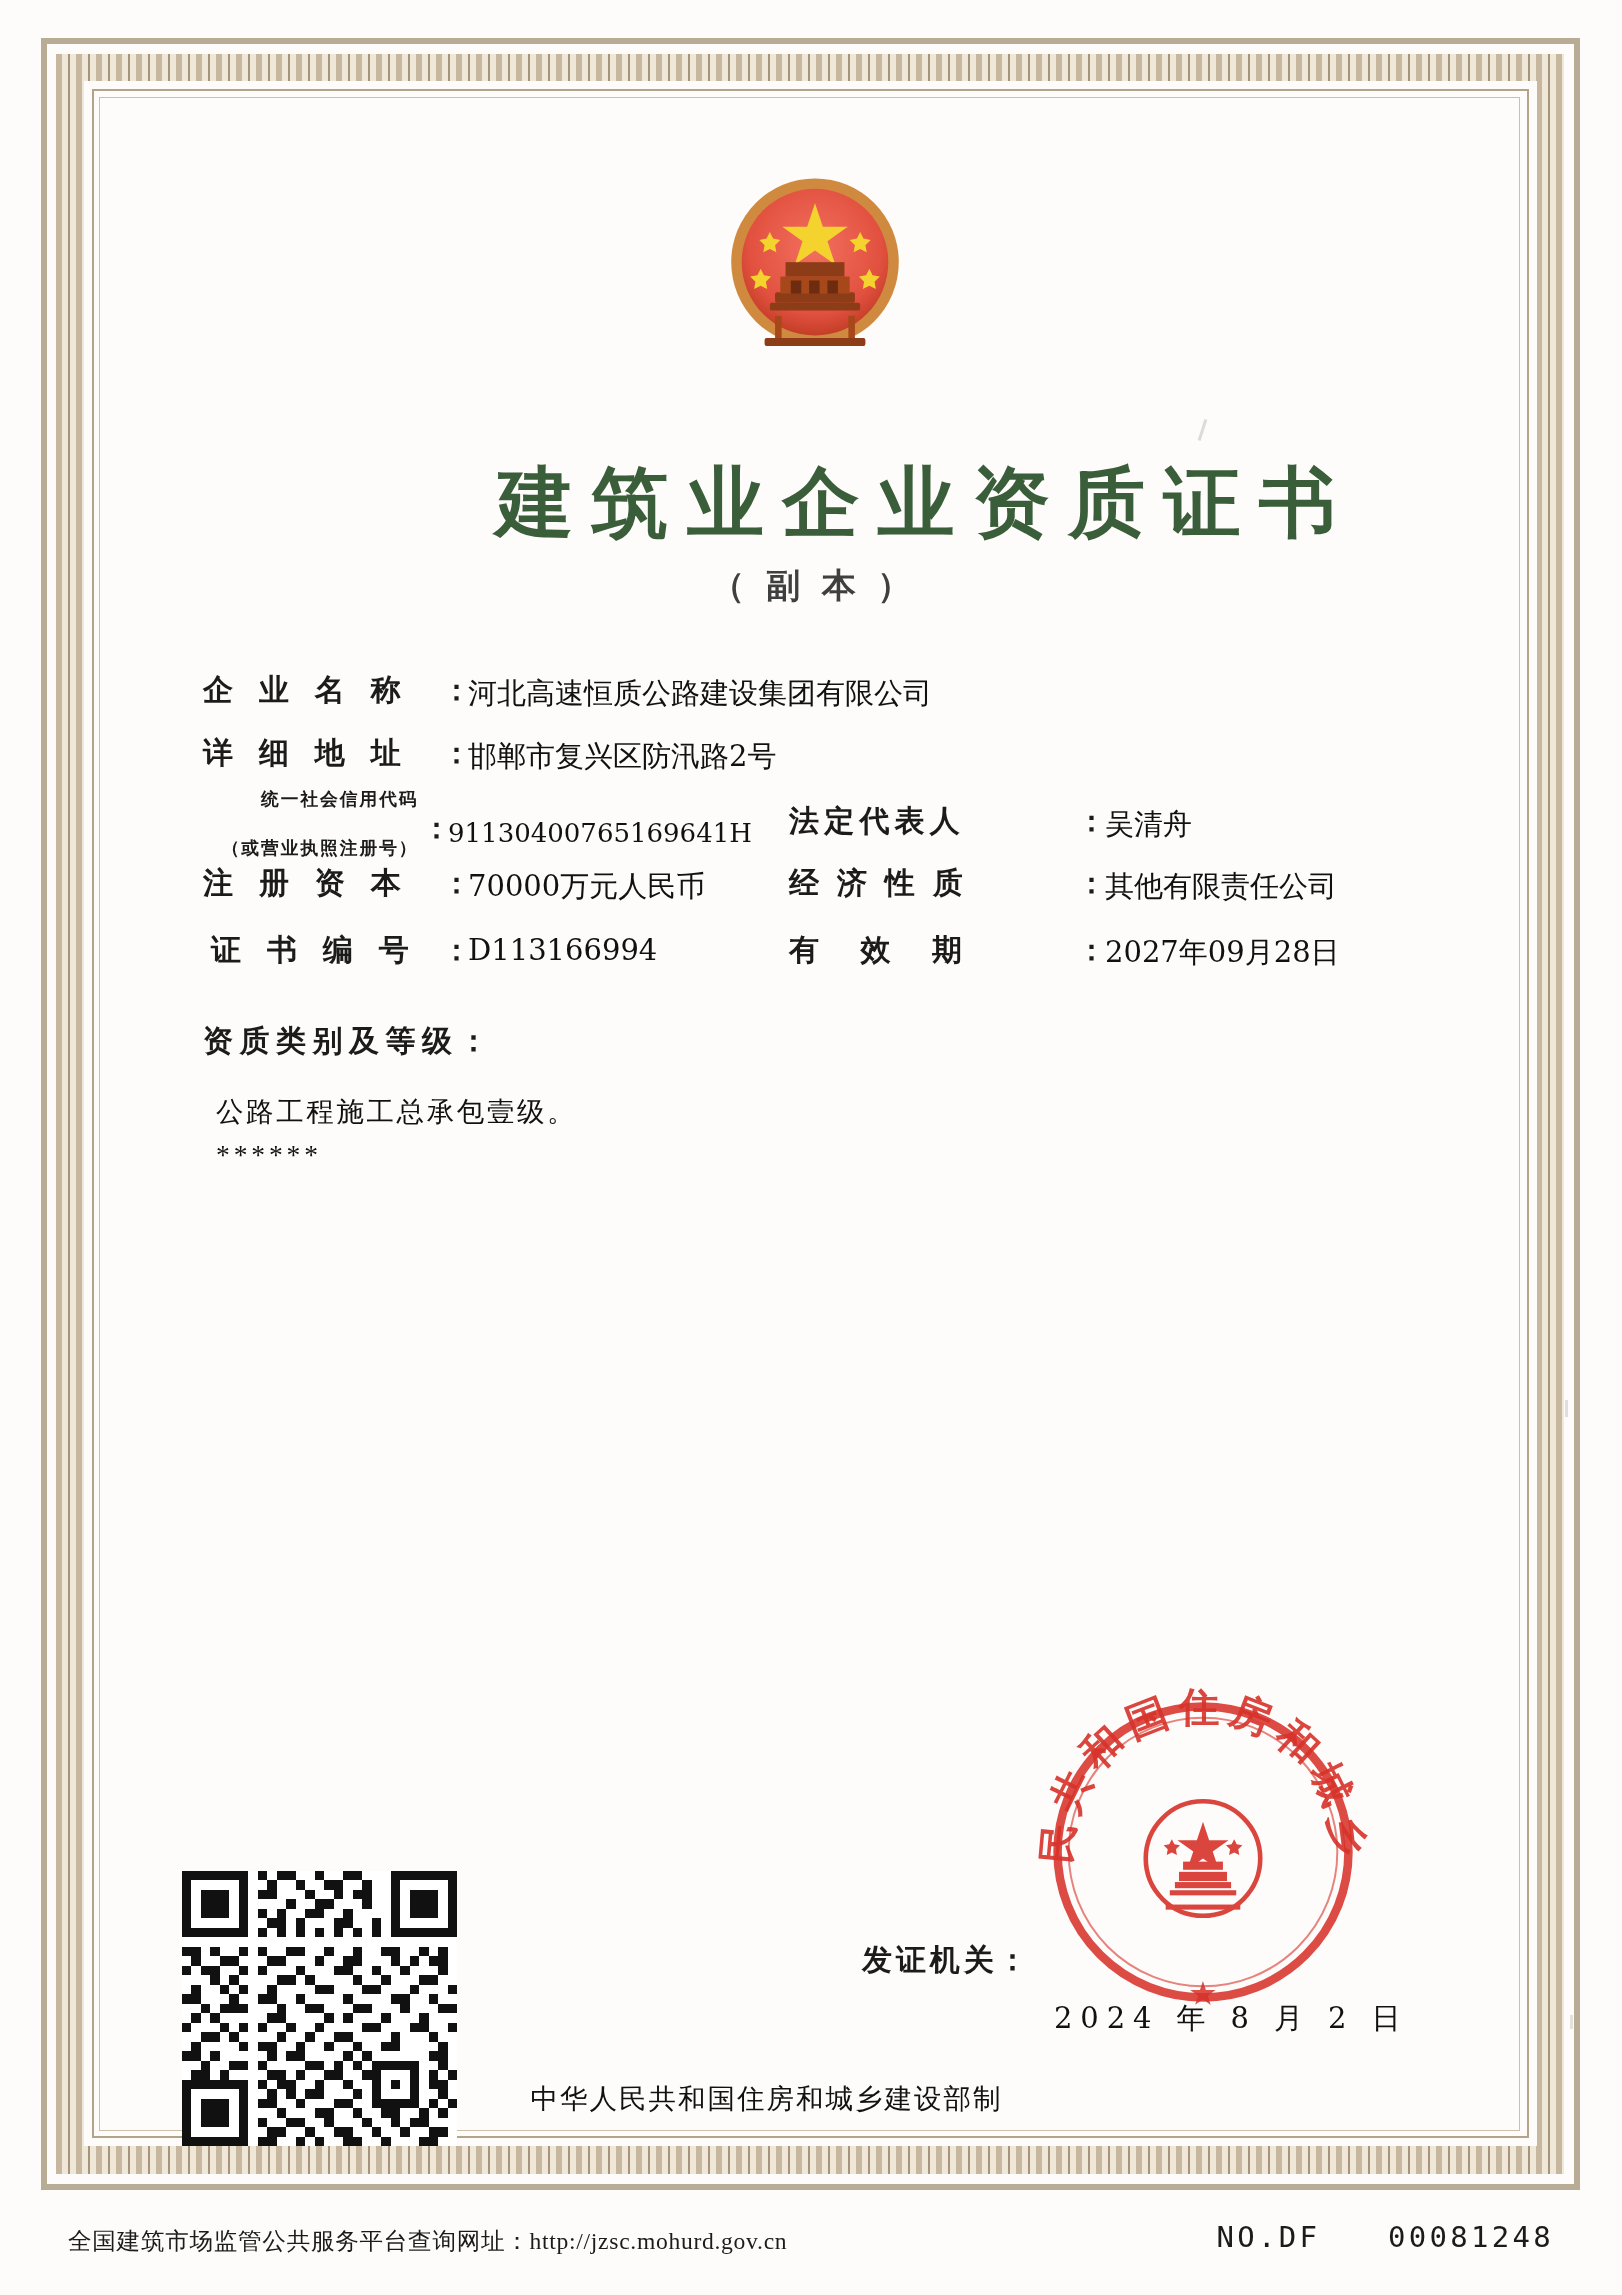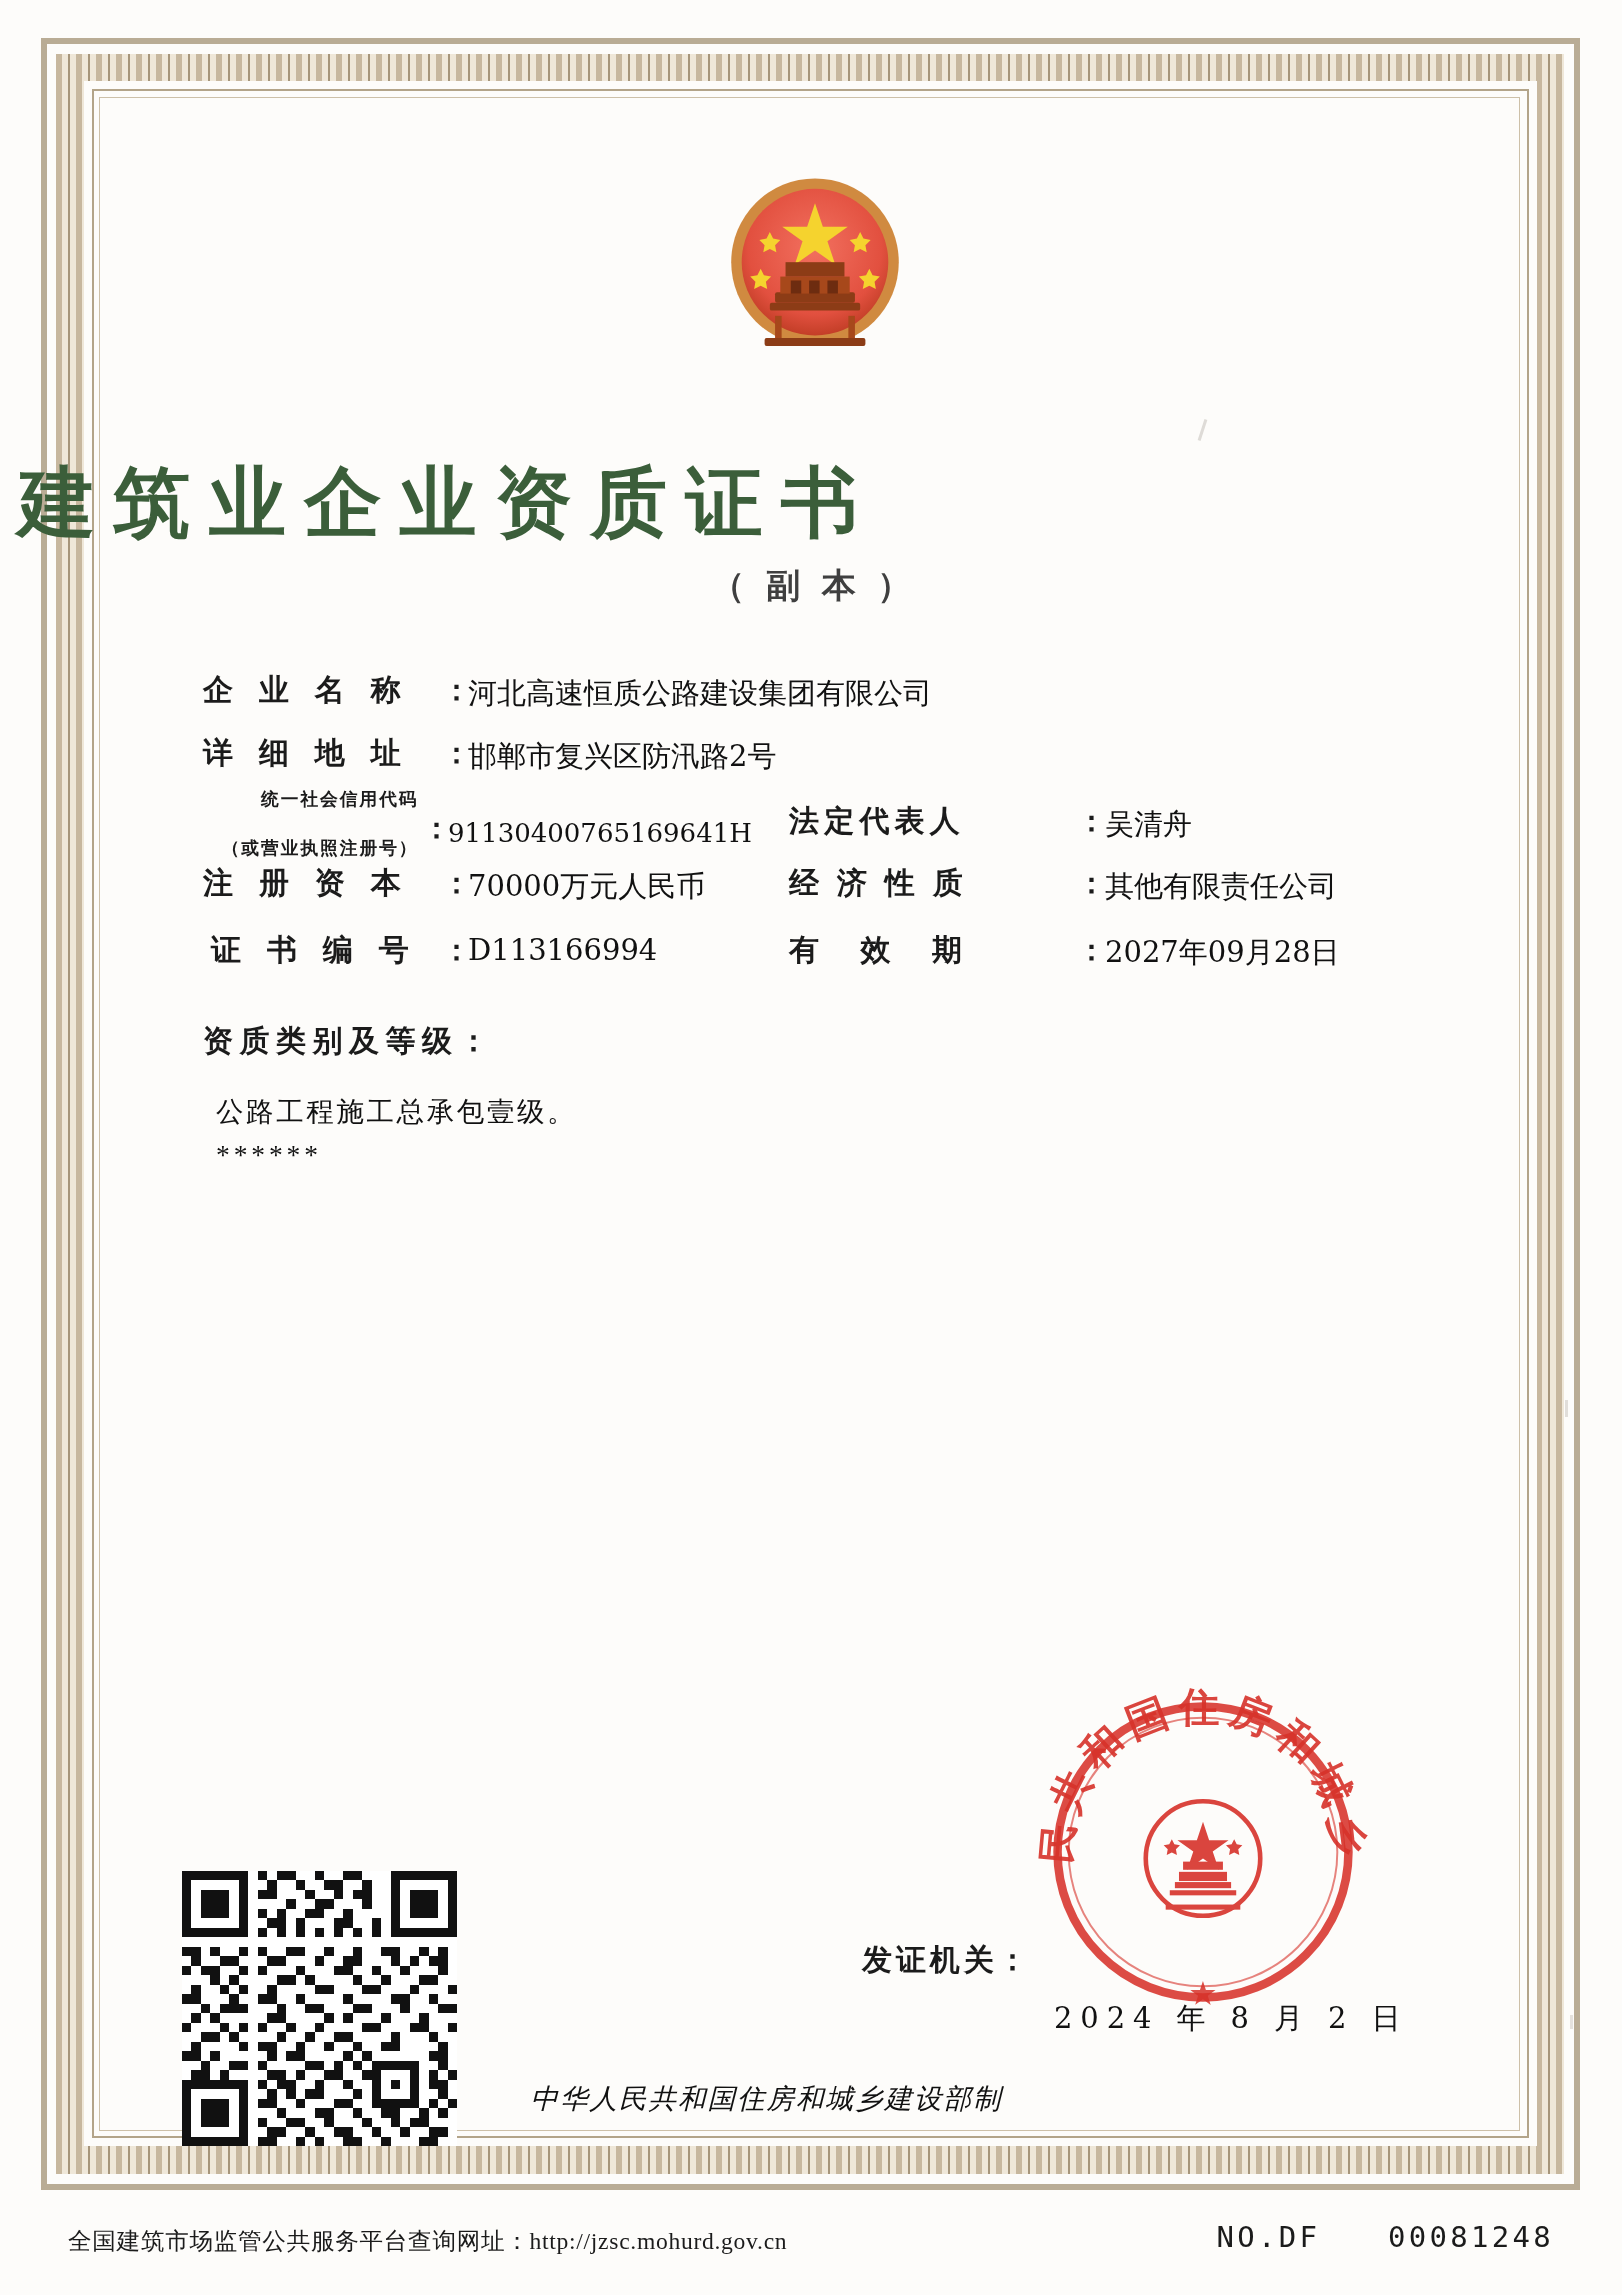--- a/index.html
+++ b/index.html
@@ -78,21 +78,21 @@
     position: absolute;
     left: 707px; top: 164px;
     width: 216px; height: 216px;
   }
 
   
   .main-title {
     position: absolute;
     left: 0; top: 452px;
     width: 1354px;
-    text-align: left;
+    text-align: right;
     font-size: 77px;
     letter-spacing: 18.3px;
     font-weight: 700;
     color: #3b5e3a;
     font-family: Liberation Mono, monospace;
     text-indent: 18.3px;
   }
   .sub-title {
     position: absolute;
     left: 0; top: 563px;
@@ -207,21 +207,20 @@
   .issuer-foot {
     position: absolute;
     left: 0; top: 2081px;
     width: 1284px;
     text-align: center;
     padding-left: 249px;
     box-sizing: border-box;
     font-size: 27.5px;
     color: #111;
     letter-spacing: 2px;
-    font-style: italic;
   }
 
   
   .footer-left {
     position: absolute;
     left: 68px; top: 2225px;
     font-size: 23.6px;
     color: #1b1b1b;
     letter-spacing: 0.7px;
   }

